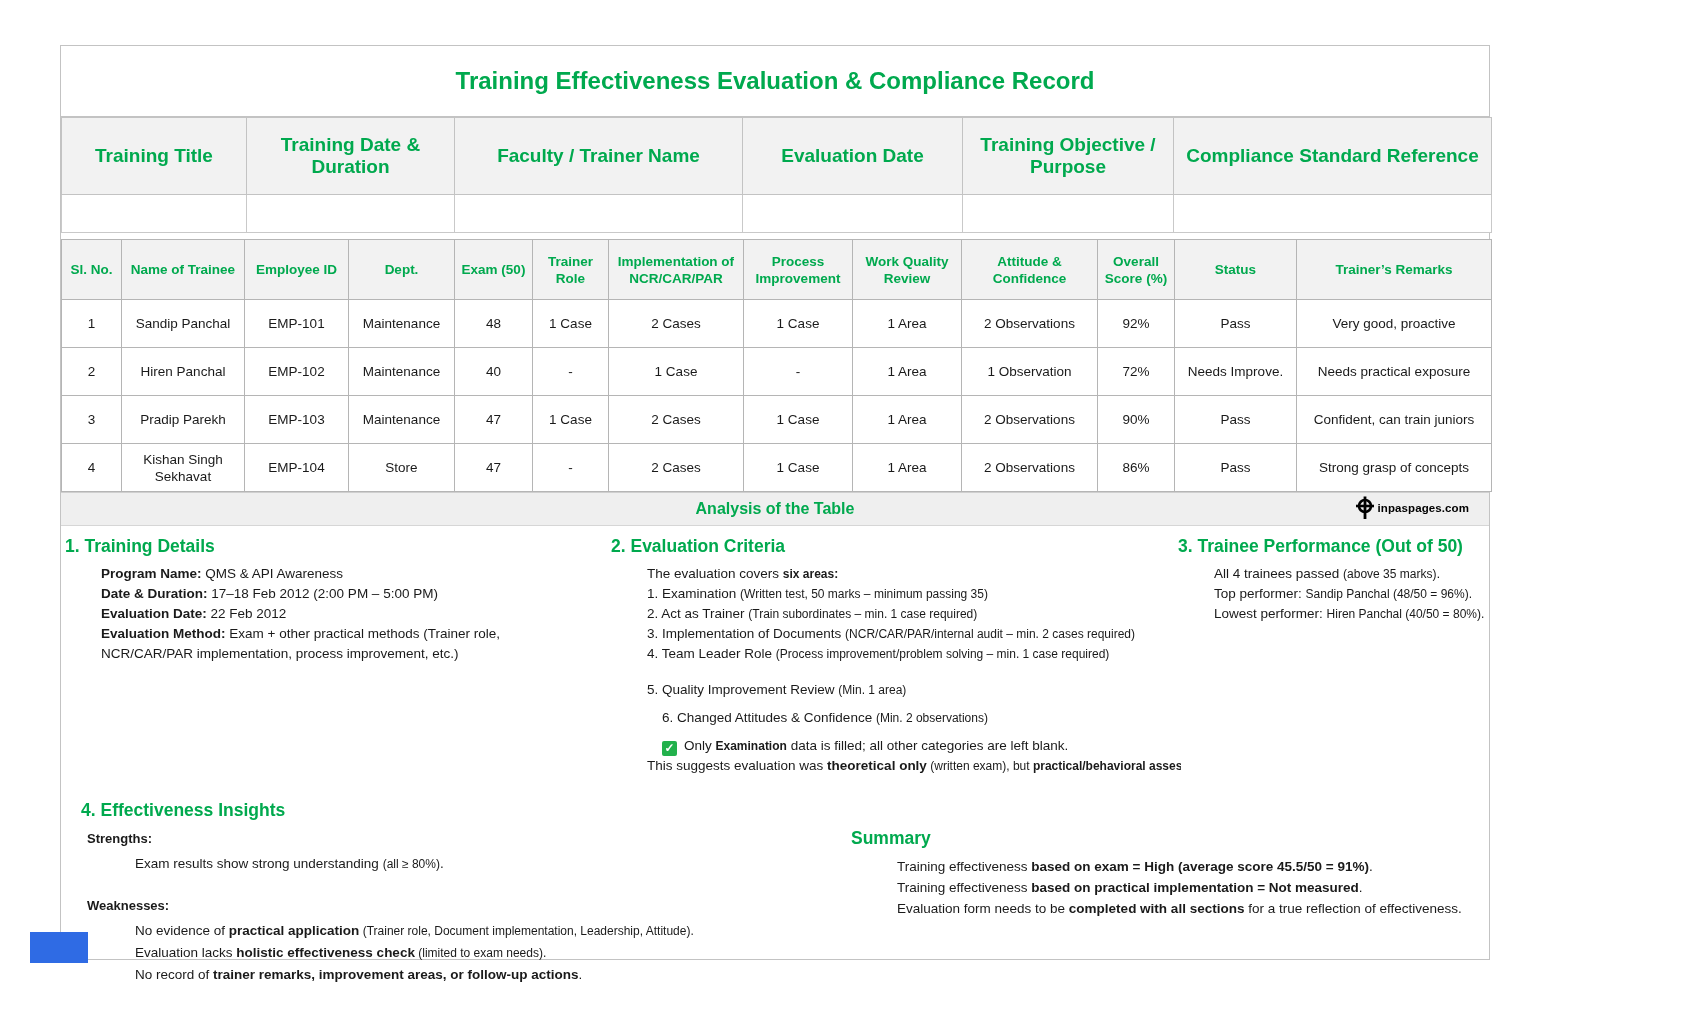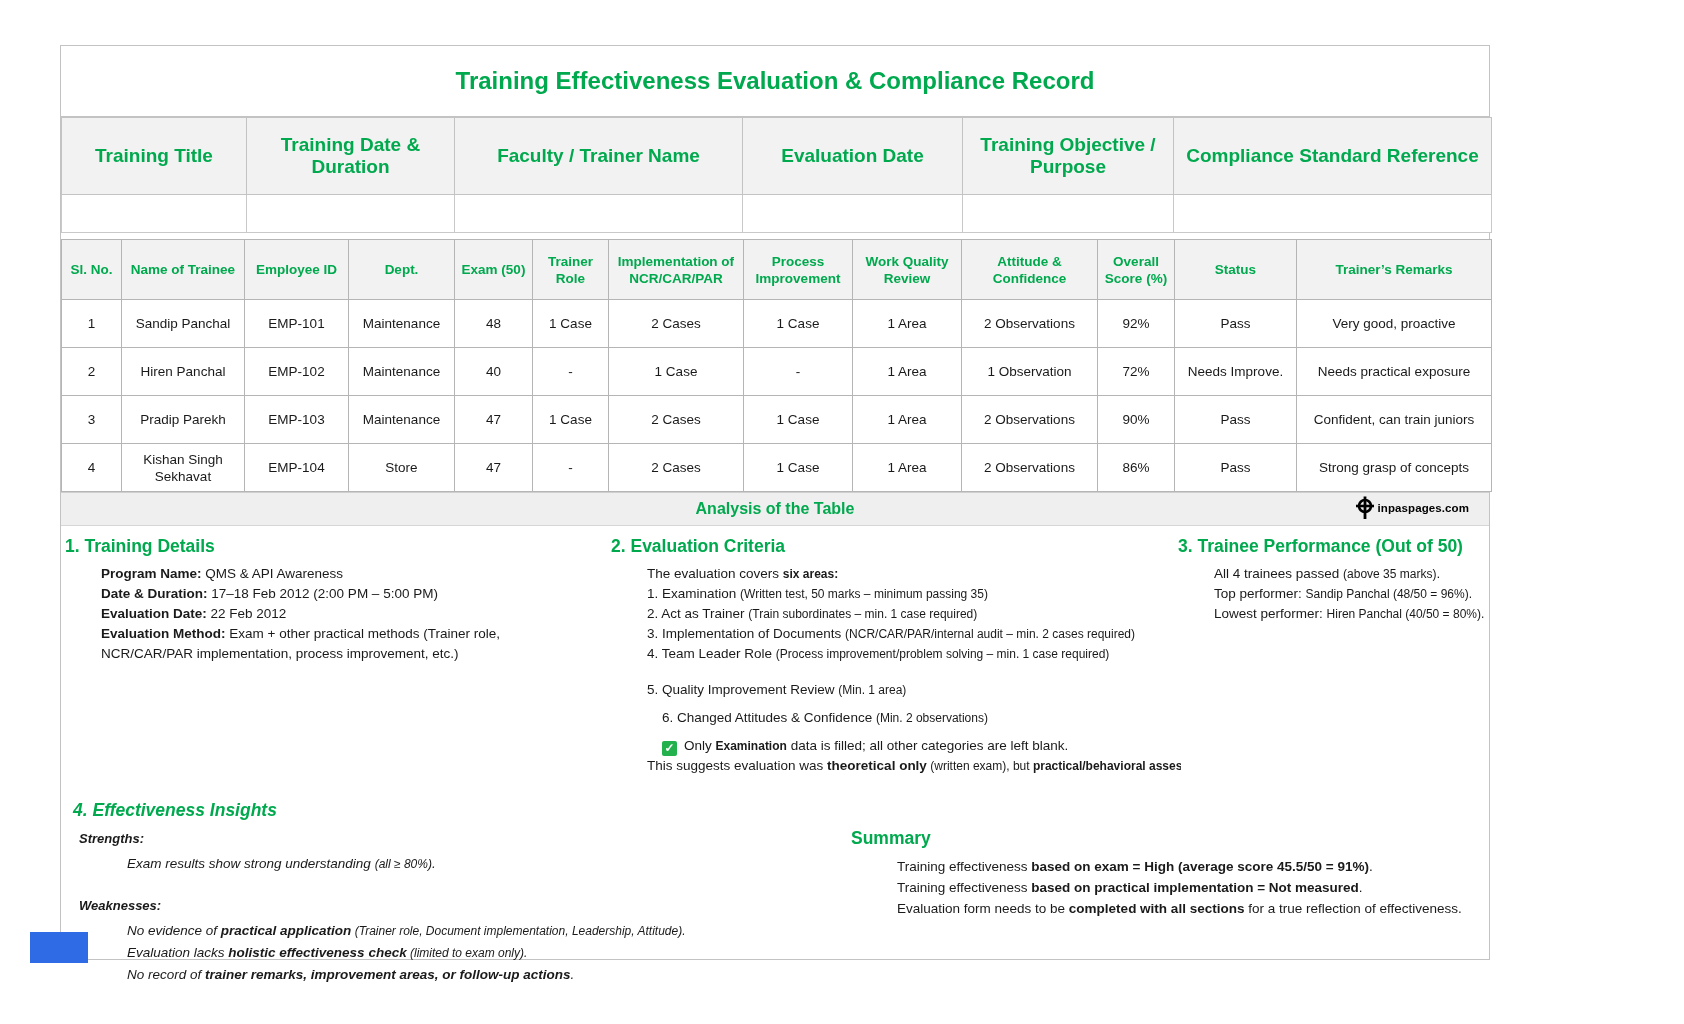--- a/index.html
+++ b/index.html
@@ -236,27 +236,27 @@
       <div class="line nowrap"><span>This suggests evaluation was </span><span class="b">theoretical only</span><span class="sm"> (written exam), but </span><span class="b sm">practical/behavioral assessn</span></div>
     </div>
 
     <div class="sec" style="left:1117px;top:8px;width:310px;">
       <div class="sec-heading" style="white-space:nowrap;">3. Trainee Performance (Out of 50)</div>
       <div class="line"><span>All 4 trainees passed </span><span class="sm">(above 35 marks)</span><span>.</span></div>
       <div class="line"><span>Top performer: </span><span class="sm">Sandip Panchal (48/50 = 96%).</span></div>
       <div class="line"><span>Lowest performer: </span><span class="sm">Hiren Panchal (40/50 = 80%).</span></div>
     </div>
 
-    <div class="sec" style="left:12px;top:272px;width:700px;font-style:italic;">
+    <div class="sec" style="left:20px;top:272px;width:700px;">
       <div class="sec-heading" style="margin-bottom:8px;">4. Effectiveness Insights</div>
       <div class="sub-label">Strengths:</div>
       <div class="line indent"><span>Exam results show strong understanding </span><span class="sm">(all ≥ 80%)</span><span>.</span></div>
       <div class="sub-label" style="margin-top:22px;">Weaknesses:</div>
       <div class="line indent"><span>No evidence of </span><span class="b">practical application</span><span class="sm"> (Trainer role, Document implementation, Leadership, Attitude).</span></div>
-      <div class="line indent"><span>Evaluation lacks </span><span class="b">holistic effectiveness check</span><span class="sm"> (limited to exam only).</span></div>
+      <div class="line indent"><span>Evaluation lacks </span><span class="b">holistic effectiveness check</span><span class="sm"> (limited to exam needs).</span></div>
       <div class="line indent"><span>No record of </span><span class="b">trainer remarks, improvement areas, or follow-up actions</span><span>.</span></div>
     </div>
 
     <div class="sec" style="left:790px;top:300px;width:640px;">
       <div class="sec-heading">Summary</div>
       <div class="line" style="margin-left:10px;line-height:21px;"><span>Training effectiveness </span><span class="b">based on exam = High (average score 45.5/50 = 91%)</span><span>.</span></div>
       <div class="line" style="margin-left:10px;line-height:21px;"><span>Training effectiveness </span><span class="b">based on practical implementation = Not measured</span><span>.</span></div>
       <div class="line" style="margin-left:10px;line-height:21px;"><span>Evaluation form needs to be </span><span class="b">completed with all sections</span><span> for a true reflection of effectiveness.</span></div>
     </div>
 

